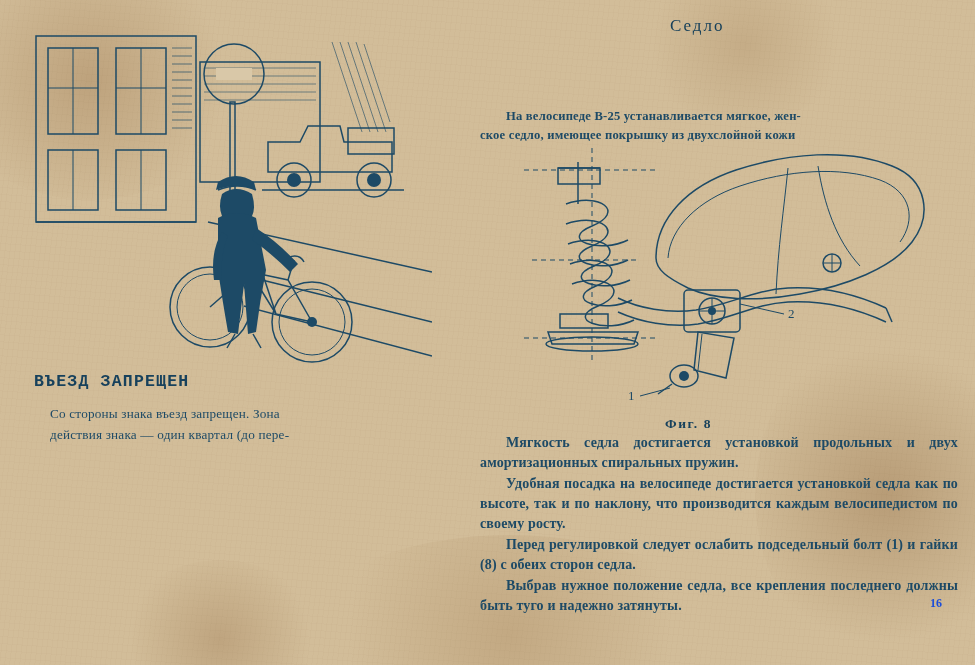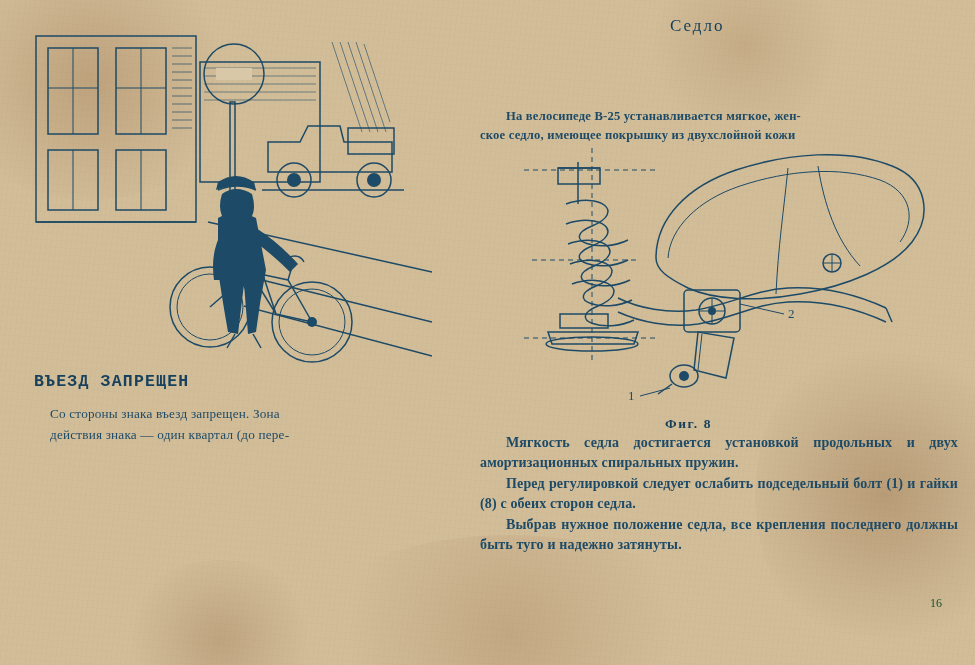--- a/index.html
+++ b/index.html
@@ -46,21 +46,21 @@
 
   
   #right{position:absolute;left:470px;top:8px;width:492px;height:650px;}
   #sect-title{position:absolute;left:200px;top:8px;font-size:17px;font-weight:normal;letter-spacing:2px;color:#16405a;}
   #intro{position:absolute;left:10px;top:56px;width:470px;font-size:12.6px;line-height:18.5px;color:#1d4a66;letter-spacing:.2px;font-weight:bold;margin-top:43px;}
   #intro p{margin:0;text-align:justify;text-indent:26px;}
   #illus2{position:absolute;left:18px;top:100px;width:460px;height:300px;}
   #fig-cap{position:absolute;left:195px;top:398px;font-size:13.5px;font-weight:bold;letter-spacing:1.6px;color:#17415c;margin-top:10px;}
   #body2{position:absolute;left:10px;top:425px;width:478px;font-size:14px;line-height:20px;color:#1d4a66;letter-spacing:.15px;font-weight:bold;}
   #body2 p{margin:0 0 1px 0;text-align:justify;text-indent:26px;}
-  #pageno{position:absolute;left:460px;top:588px;font-size:12px;font-weight:normal;color:#14532d;}
+  #pageno{position:absolute;left:460px;top:588px;font-size:12px;font-weight:bold;color:#1d4ed8;}
 
   svg{display:block;}
   .ln{fill:none;stroke:#1d4a66;stroke-width:1.5;}
   .ln-thin{fill:none;stroke:#1d4a66;stroke-width:1;}
   .fillink{fill:#1d4a66;}
   .hatch{stroke:#1d4a66;stroke-width:0.8;}
 </style>
 </head>
 <body>
 
@@ -233,19 +233,20 @@
         <text x="300" y="210" font-family="Liberation Serif, serif" font-size="13" fill="#1d4a66">2</text>
         <line class="ln-thin" x1="182" y1="280" x2="152" y2="288"></line>
         <text x="140" y="292" font-family="Liberation Serif, serif" font-size="13" fill="#1d4a66">1</text>
       </svg>
     </div>
 
     <div id="fig-cap">Фиг. 8</div>
 
     <div id="body2">
       <p>Мягкость седла достигается установкой продольных и двух амортизационных спиральных пружин.</p>
+      <p>Удобная посадка на велосипеде достигается установкой седла как по высоте, так и по наклону, что производится каждым велосипедистом по своему росту.</p>
       <p>Перед регулировкой следует ослабить подседельный болт (1) и гайки (8) с обеих сторон седла.</p>
       <p>Выбрав нужное положение седла, все крепления последнего должны быть туго и надежно затянуты.</p>
     </div>
 
     <div id="pageno">16</div>
   </div>
 </div>
 
 </body></html>

